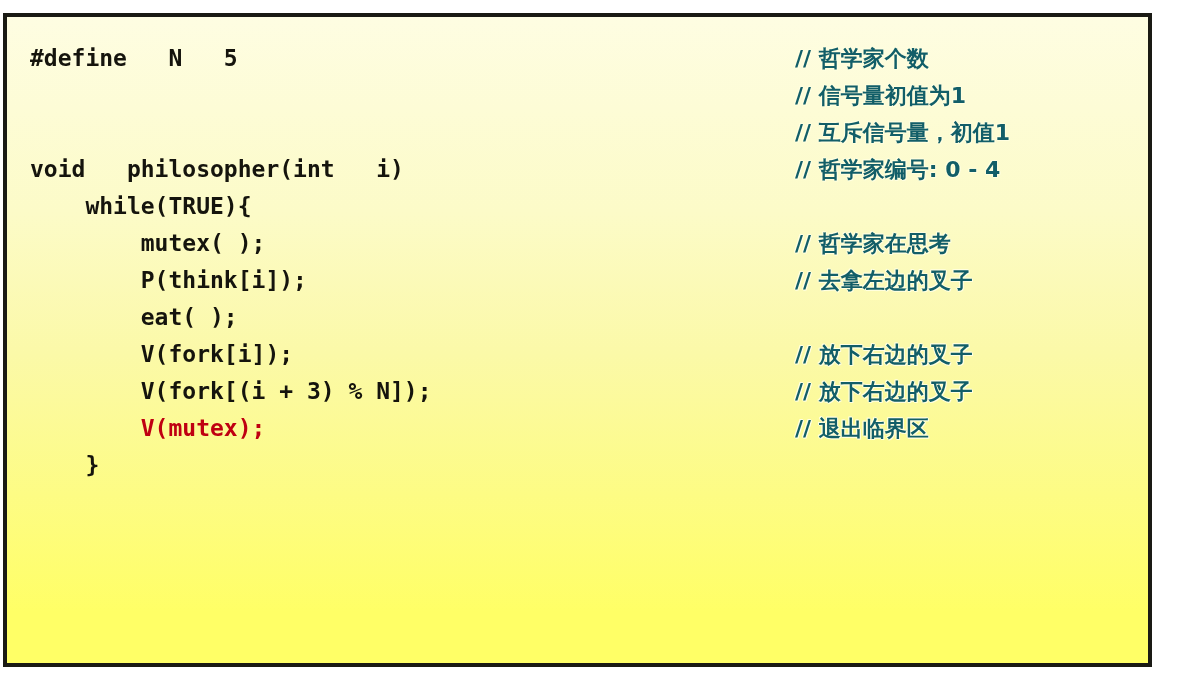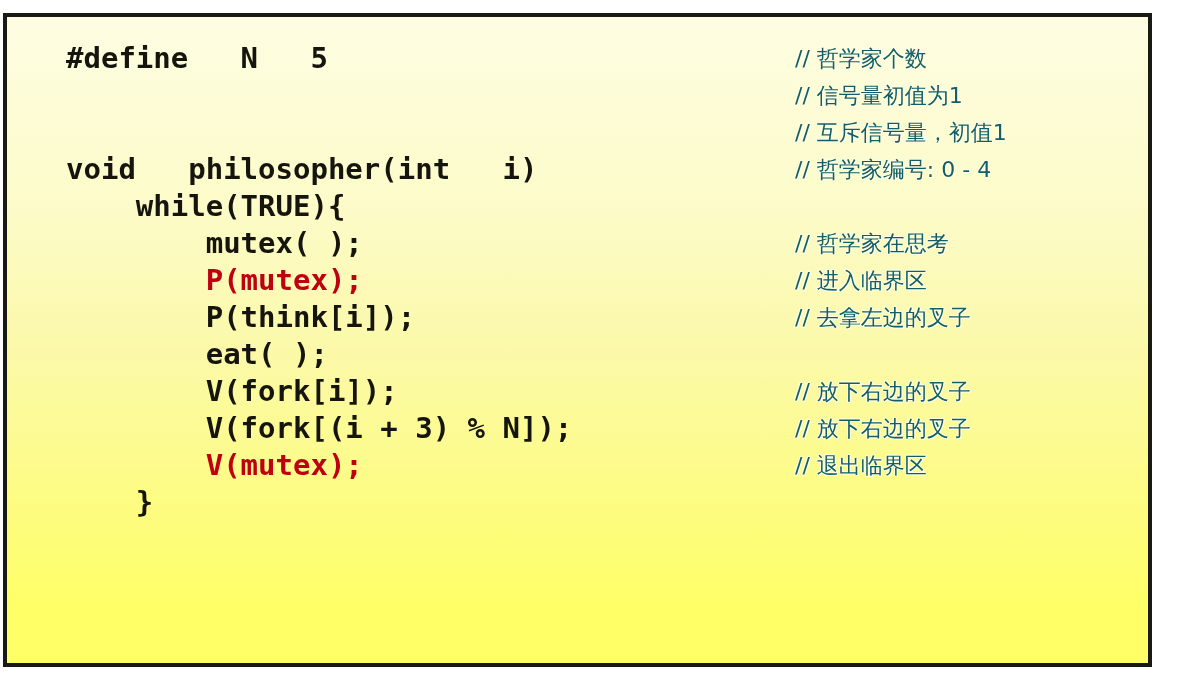--- a/index.html
+++ b/index.html
@@ -58,38 +58,37 @@
     height: 37px;
     line-height: 37px;
     white-space: pre;
   }
 
   .code-text {
     position: absolute;
     left: 23px;
     top: 0;
     font-family: "DejaVu Sans Mono", "Liberation Mono", monospace;
-    font-size: 29px;
+    font-size: 23px;
     font-weight: bold;
     letter-spacing: 0px;
     color: #15140d;
     white-space: pre;
-    margin-left: 36px;
   }
   .code-text.accent {
     color: #bf0011;
   }
 
   .comment-text {
     position: absolute;
     left: 788px;
     top: 0;
     font-family: "DejaVu Sans", "Liberation Sans", sans-serif;
     font-size: 22px;
-    font-weight: normal;
+    font-weight: bold;
     color: #125e68;
     white-space: pre;
     text-shadow:
        1px 0 0 #ffffe0,
       -1px 0 0 #ffffe0,
        0 1px 0 #ffffe0,
        0 -1px 0 #ffffe0,
        1px 1px 0 #ffffe0,
       -1px -1px 0 #ffffe0;
   }
@@ -99,21 +98,20 @@
 
 <div id="slide-root">
   <div id="code-panel">
     <div id="code-lines">
         <div class="code-line"><span class="code-text">#define   N   5</span><span class="comment-text">// 哲学家个数</span></div>
         <div class="code-line"><span class="comment-text">// 信号量初值为1</span></div>
         <div class="code-line"><span class="comment-text">// 互斥信号量，初值1</span></div>
         <div class="code-line"><span class="code-text">void   philosopher(int   i)</span><span class="comment-text">// 哲学家编号: 0 - 4</span></div>
         <div class="code-line"><span class="code-text">    while(TRUE){</span></div>
         <div class="code-line"><span class="code-text">        mutex( );</span><span class="comment-text">// 哲学家在思考</span></div>
-        <div class="code-line"><span class="code-text accent">        P(mutex);</span><span class="comment-text">// 进入临界区</span></div>
         <div class="code-line"><span class="code-text">        P(think[i]);</span><span class="comment-text">// 去拿左边的叉子</span></div>
         <div class="code-line"><span class="code-text">        eat( );</span></div>
         <div class="code-line"><span class="code-text">        V(fork[i]);</span><span class="comment-text">// 放下右边的叉子</span></div>
         <div class="code-line"><span class="code-text">        V(fork[(i + 3) % N]);</span><span class="comment-text">// 放下右边的叉子</span></div>
         <div class="code-line"><span class="code-text accent">        V(mutex);</span><span class="comment-text">// 退出临界区</span></div>
         <div class="code-line"><span class="code-text">    }</span></div>
       </div>
   </div>
 </div>
 

